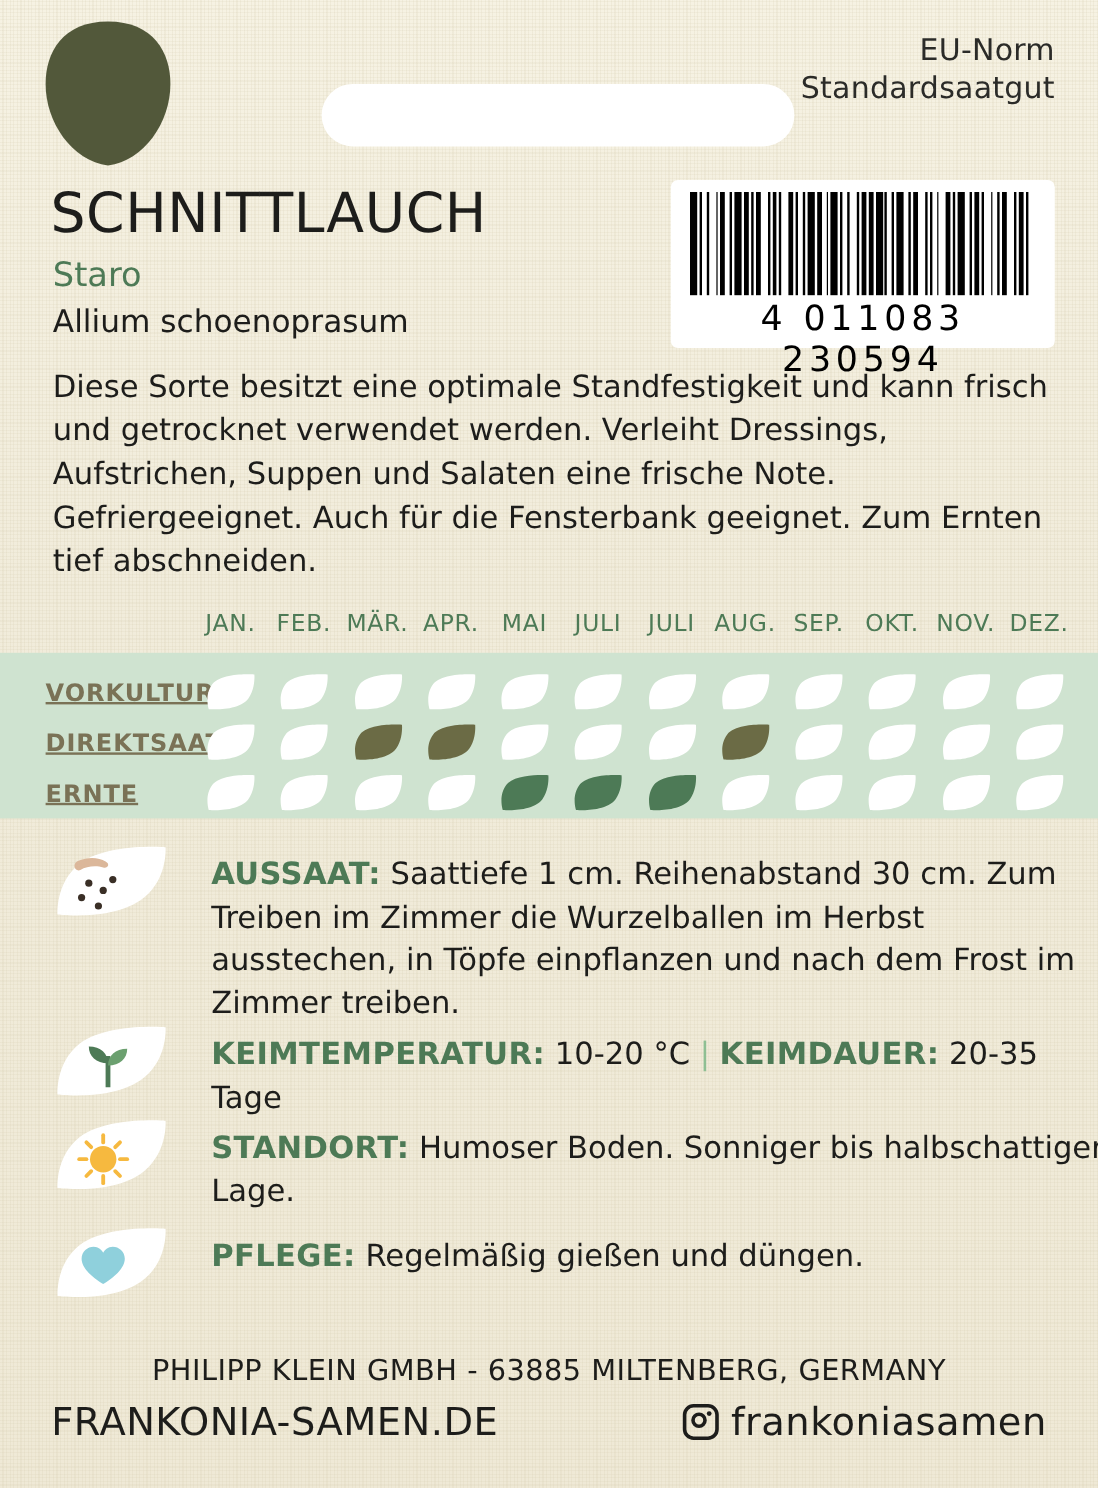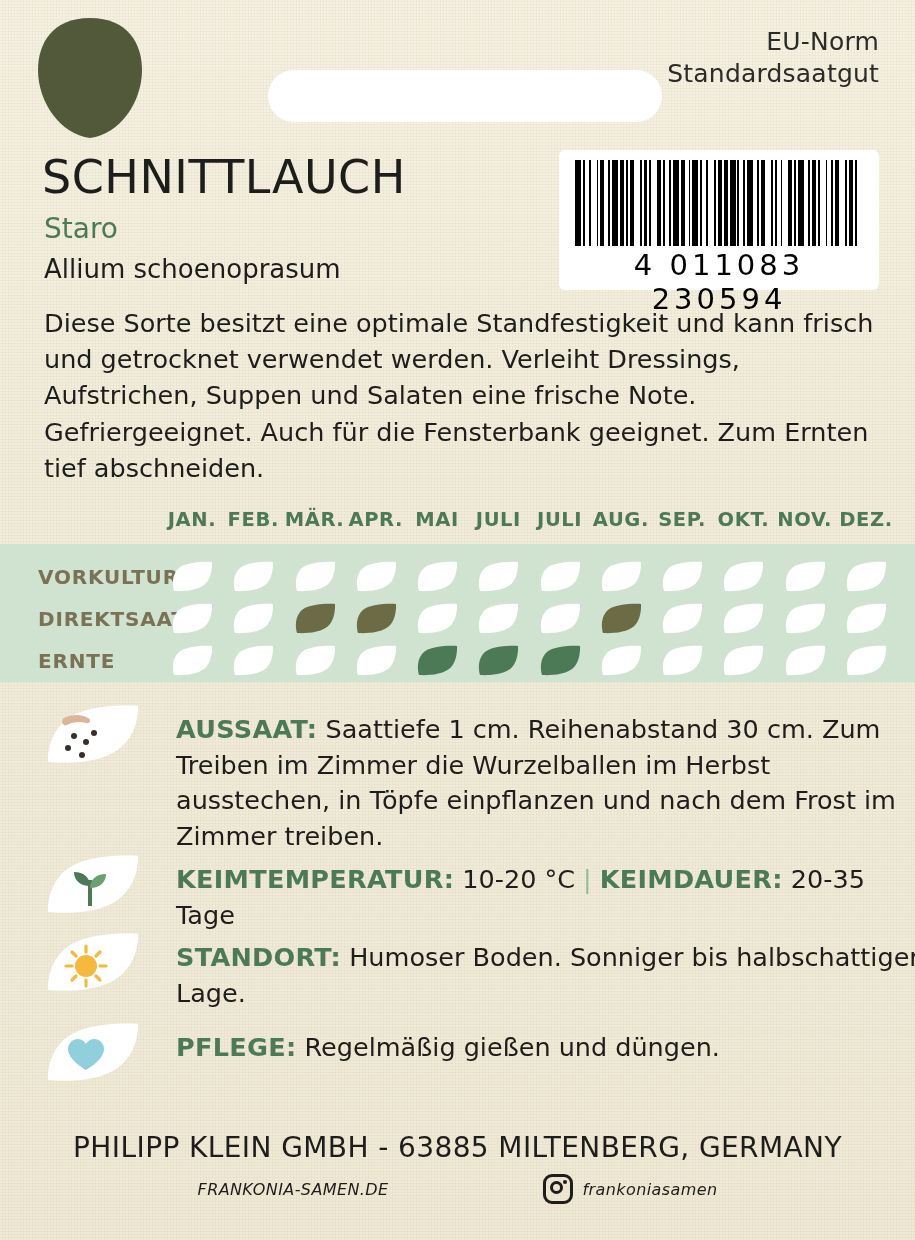--- a/index.html
+++ b/index.html
@@ -141,29 +141,30 @@
     height: 138px;
     background: #cfe3d0;
   }
   .month-label {
     position: absolute;
     top: 0;
     font-size: 19.5px;
     color: #4d7a56;
     letter-spacing: 0.6px;
     transform: translateX(-50%);
-    font-weight: bold;
+    font-weight: normal;
   }
   .row-label {
     position: absolute;
     left: 38px;
     font-size: 20px;
     color: #7a7256;
     letter-spacing: 0.8px;
     font-weight: bold;
+    text-decoration: underline;
   }
   .cell-leaf {
     position: absolute;
     width: 42px;
     height: 34px;
     transform: translateX(-50%);
   }
   .cell-leaf svg { display: block; }
 
   
@@ -205,32 +206,31 @@
   
   .footer {
     position: absolute;
     left: 0;
     bottom: 36px;
     width: 915px;
     text-align: center;
     color: #1d1d1b;
   }
   .footer-line1 {
-    font-size: 28px;
+    font-size: 24px;
     letter-spacing: 0.4px;
   }
   .footer-line2 {
     margin-top: 10px;
-    font-size: 16px;
+    font-size: 32px;
     display: flex;
     align-items: center;
     justify-content: center;
     gap: 0px;
     letter-spacing: 0.4px;
-    font-style: italic;
   }
   .footer-web { margin-right: 118px; }
   .ig-wrap { display: flex; align-items: center; gap: 10px; padding-left: 36px; }
   .ig-icon {
     width: 30px; height: 30px;
     border: 3px solid #1d1d1b;
     border-radius: 9px;
     position: relative;
     box-sizing: border-box;
   }

